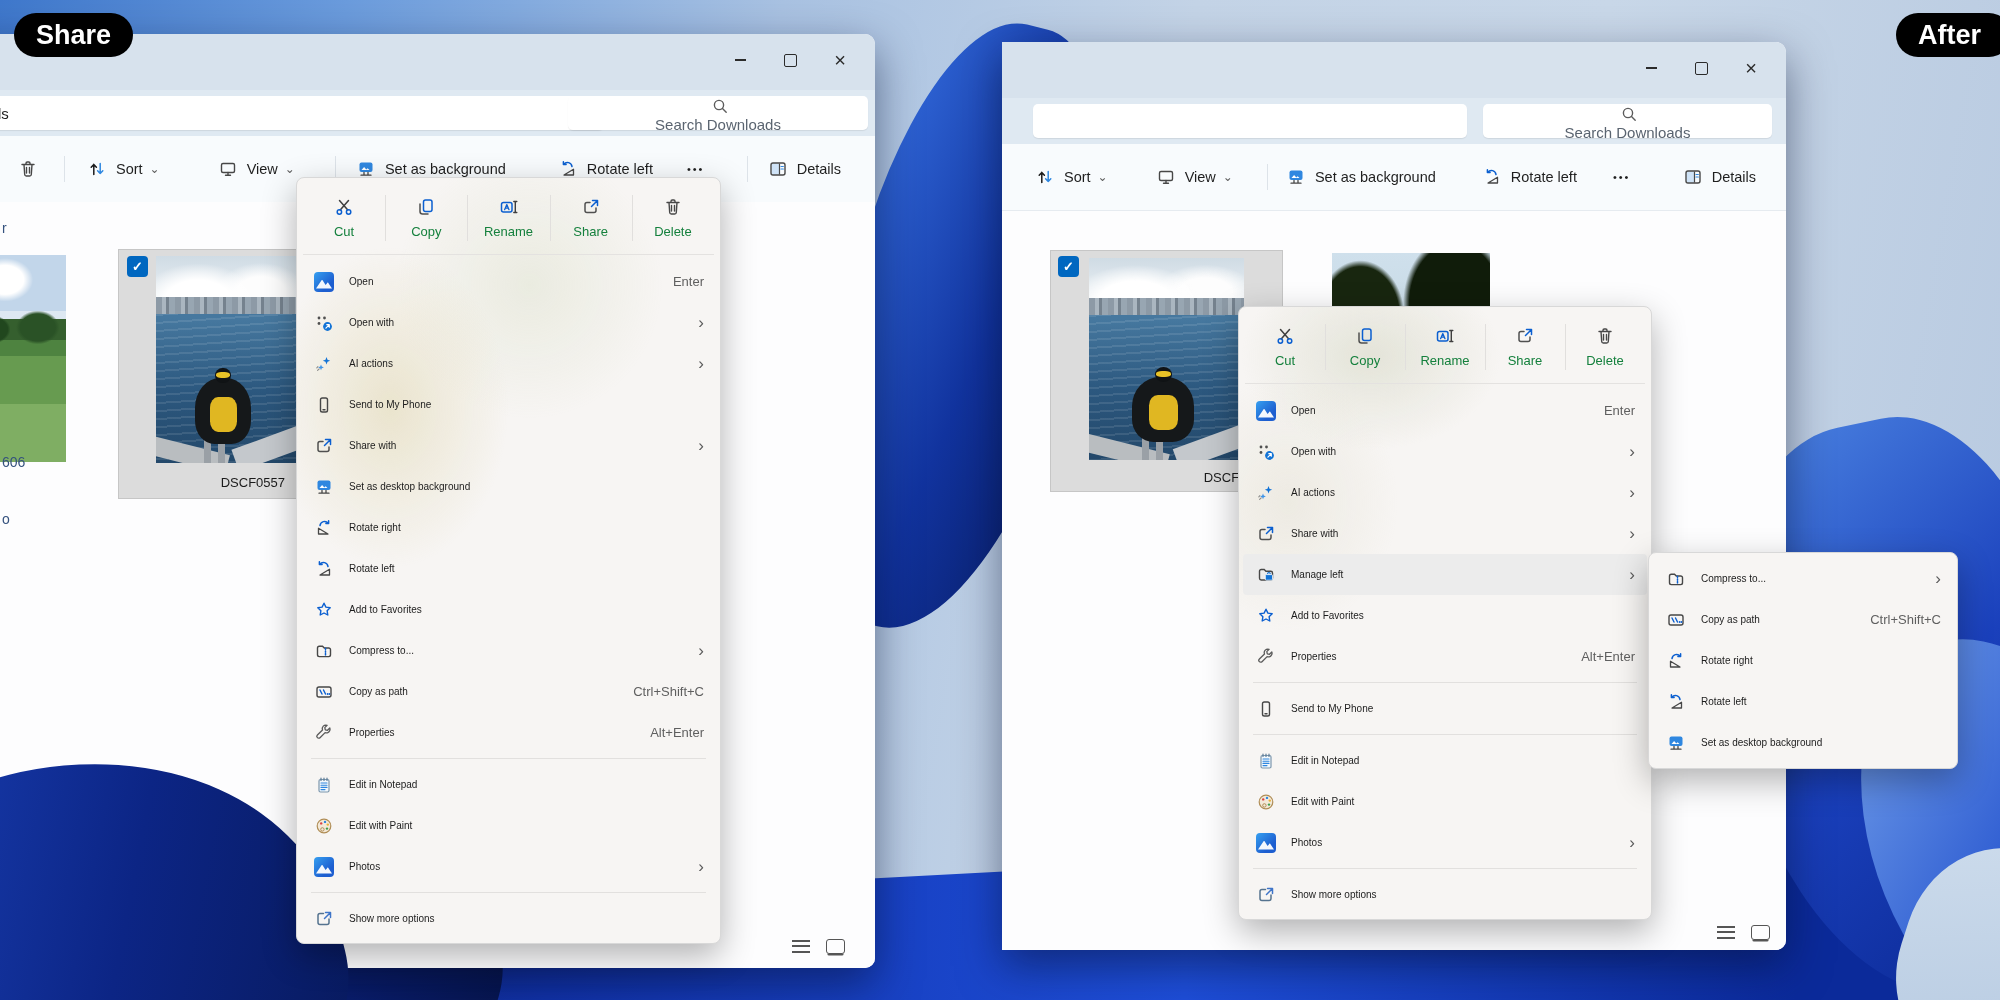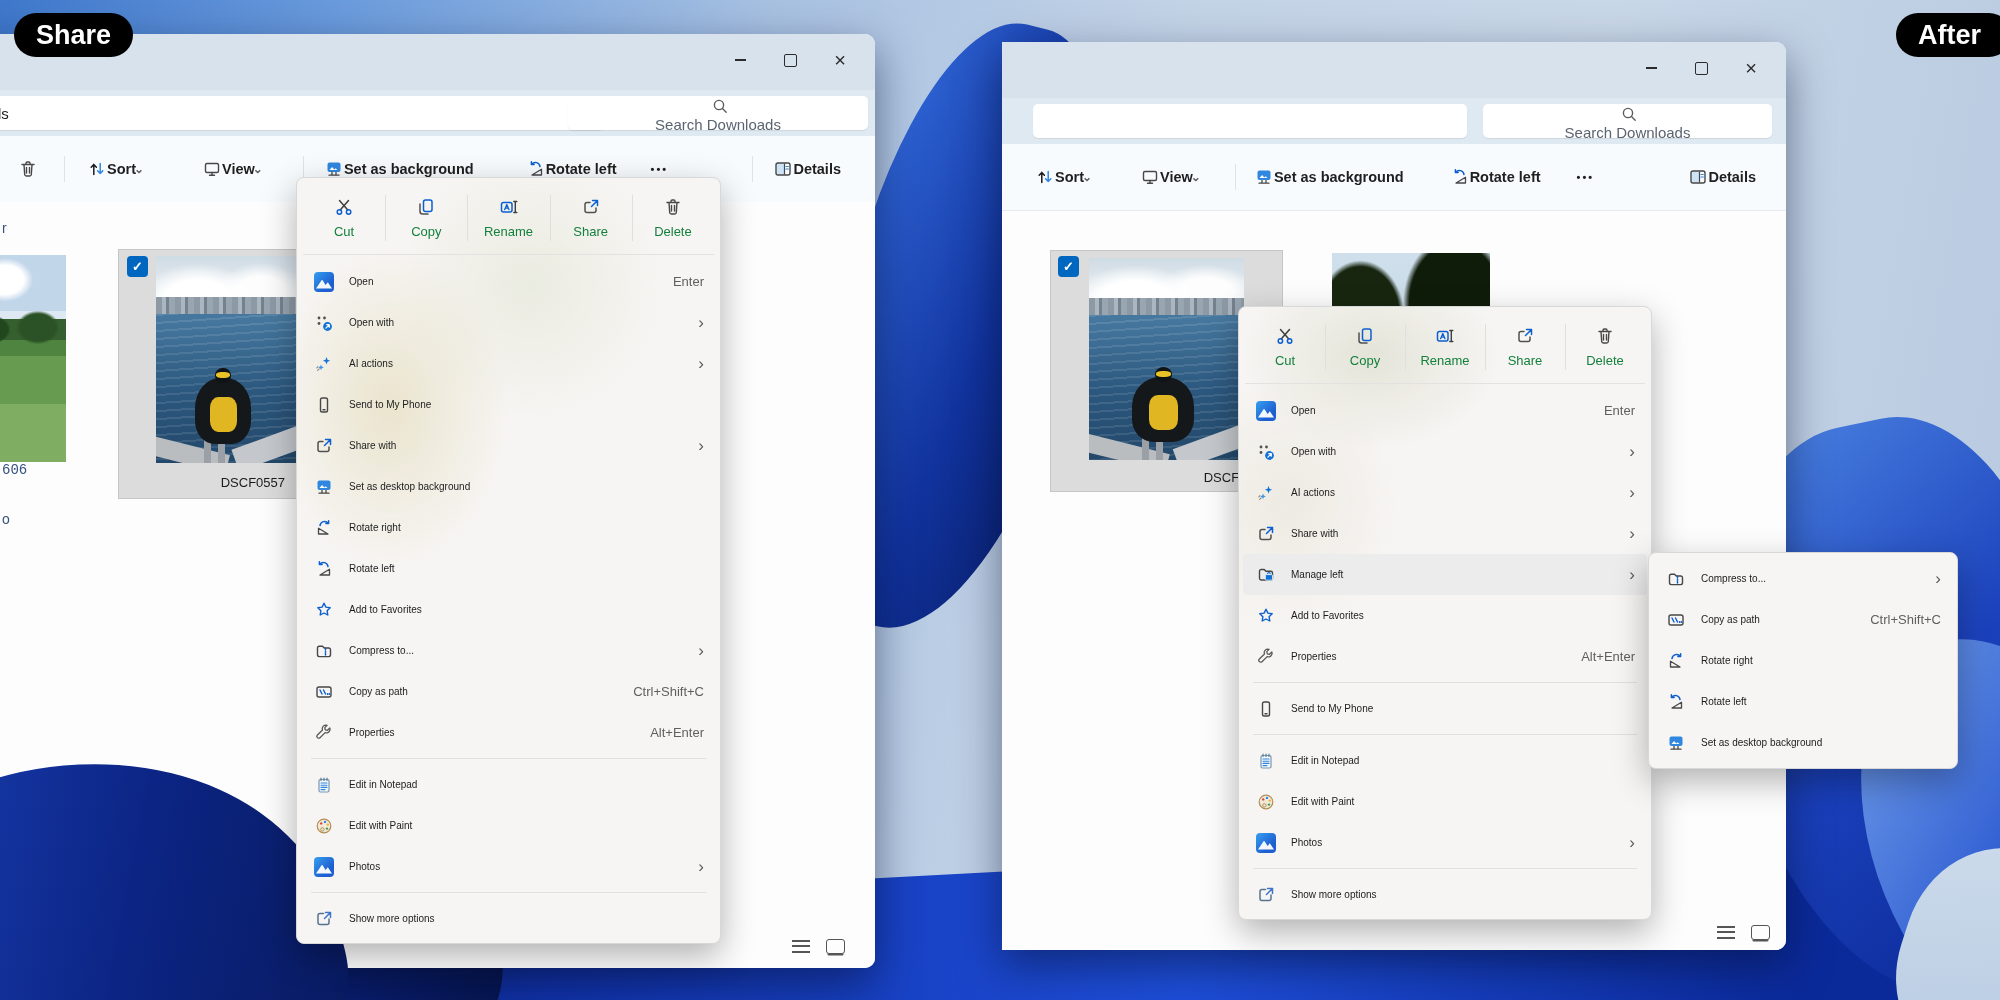--- a/index.html
+++ b/index.html
@@ -49,21 +49,21 @@
   .ctl .bar{width:11px;height:2px;background:#2b2b2b;}
   .ctl .box{width:11px;height:11px;border:1.4px solid #2b2b2b;border-radius:2px;}
   .ctl.close{font-size:20px;line-height:20px;}
   .addrrow{height:46px;background:#dfe9f2;position:relative;}
   .inputbox{position:absolute;top:6px;height:34px;background:#fff;border-radius:5px;
     box-shadow:0 1px 1px rgba(0,0,0,.08);display:flex;align-items:center;font-size:15px;color:#1b1b1b;}
   .searchbox{color:#5a6470;flex-direction:column;}
   .searchbox svg{margin:0 10px 0 13px;}
   .toolrow{height:66px;background:#f8fbfd;border-bottom:1px solid #e6ebf0;
     display:flex;align-items:center;position:relative;}
-  .tbtn{display:flex;align-items:center;gap:0;font-size:14.5px;color:#1f1f1f;white-space:nowrap;font-weight:bold;}
+  .tbtn{display:flex;align-items:center;gap:9px;font-size:14.5px;color:#1f1f1f;white-space:nowrap;}
   .tbtn .chev{font-size:12px;color:#5f5f5f;margin-left:-2px;}
   .tsep{width:1px;height:26px;background:#dde3e9;}
   .ellipsis-btn{font-size:11px;letter-spacing:2px;color:#1f1f1f;}
   .content{position:absolute;left:0;right:0;bottom:0;background:#fdfdfe;}
   #win-before .content{top:168px;}
   #win-after .content{top:210px;}
 
   
   .statusbar{position:absolute;display:flex;gap:16px;align-items:center;z-index:5;}
   .ic-list{width:18px;height:13px;
@@ -333,21 +333,21 @@
             <use href="#s-details"></use>
           </svg>
         <span>Details</span>
       </div>
     </div>
     <div class="content">
       <div class="fragment" style="left:42px;top:18px;">r</div>
       <div style="position:absolute;left:12px;top:53px;width:94px;height:207px;">
         <div class="ph-golf"></div>
       </div>
-      <div class="fragment" style="left:42px;top:260px;font-family:Liberation Mono, monospace;">606</div>
+      <div class="fragment" style="left:42px;top:252px;">606</div>
       <div class="fragment" style="left:42px;top:309px;">o</div>
       <div class="tile" style="left:158px;top:47px;width:180px;height:248px;">
         <div class="checkbox" style="left:8px;top:6px;">✓</div>
         <div class="thumb" style="left:37px;top:6px;width:140px;height:207px;">
           <div class="ph-diver">
             <div class="sky"></div>
               <div class="city"></div>
               <div class="waves"></div>
             <div class="rail1"></div>
               <div class="rail2"></div>

